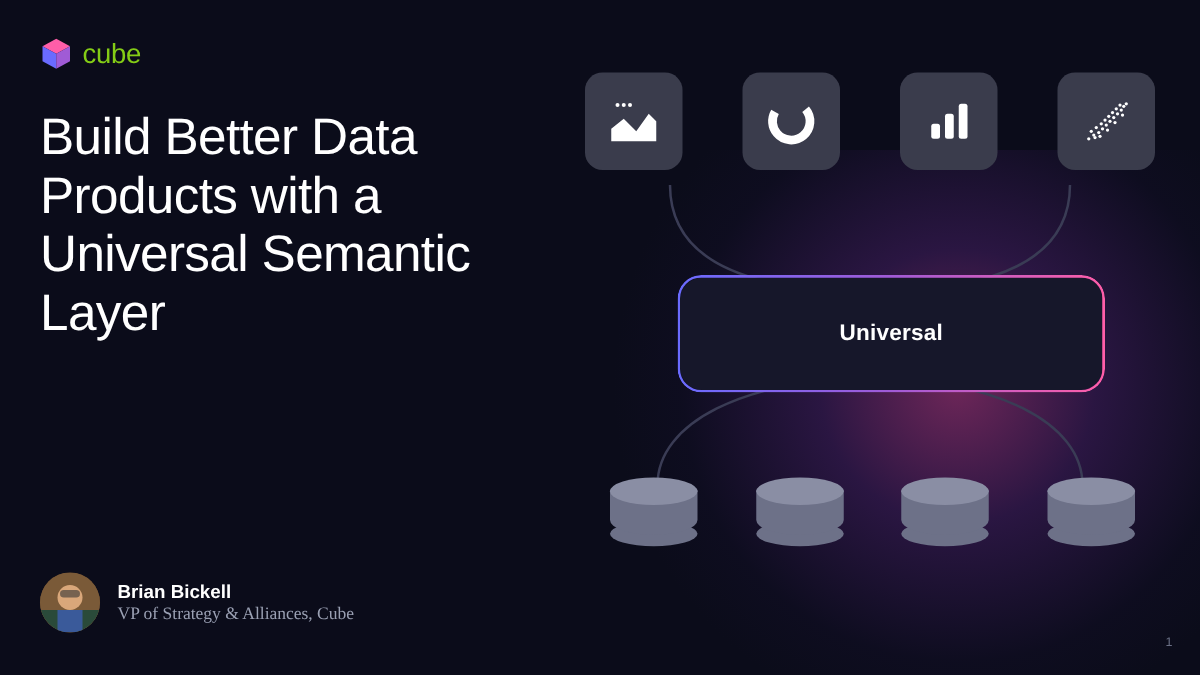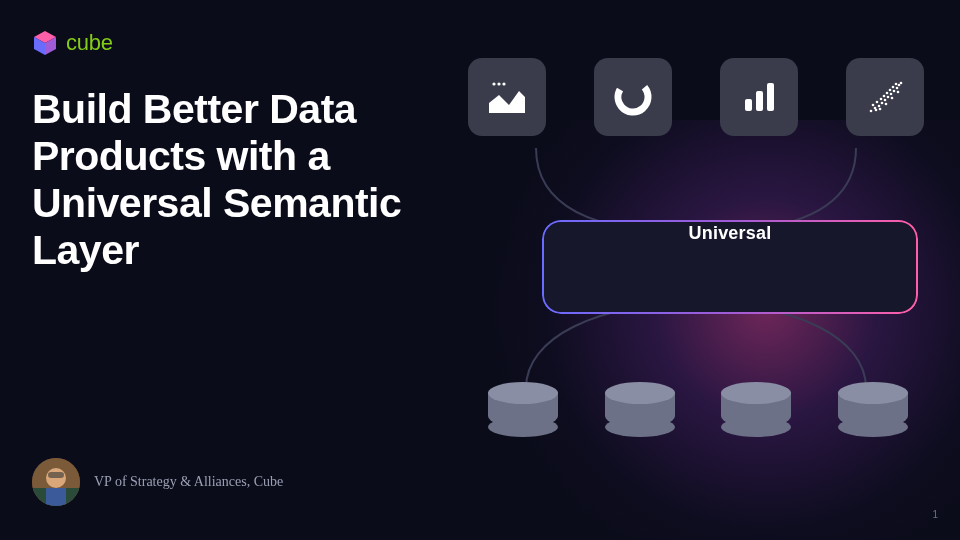--- a/index.html
+++ b/index.html
@@ -34,21 +34,21 @@
     font-weight: 500;
     letter-spacing: -0.2px;
     color: #84cc16;
   }
   .title {
     position: absolute;
     left: 32px;
     top: 86px;
     width: 420px;
     font-size: 41px;
-    font-weight: 700;
+    font-weight: 400;
     line-height: 1.15;
     letter-spacing: -0.5px;
     color: #fff;
   }
   .speaker {
     position: absolute;
     left: 32px;
     bottom: 34px;
     display: flex;
     align-items: center;
@@ -112,25 +112,27 @@
     left: 0;
     top: 0;
     width: 460px;
     height: 420px;
     pointer-events: none;
   }
   .usl-box {
     position: absolute;
     left: 78px;
     top: 164px;
-    width: 372px;
+    width: 338px;
     height: 90px;
     border-radius: 18px;
     background: #16172a;
     display: flex;
+    flex-direction: column;
+    align-items: center;
     justify-content: center;
     z-index: 2;
   }
   .usl-box::before {
     content: "";
     position: absolute;
     inset: -2px;
     border-radius: 19px;
     padding: 2px;
     background: linear-gradient(90deg, #6a6bff 0%, #a05bd6 50%, #ff5ea8 100%);
@@ -299,17 +301,18 @@
   <div class="avatar">
     <svg width="48" height="48" viewBox="0 0 48 48">
       <rect width="48" height="48" fill="#7a5a38"></rect>
       <rect x="0" y="30" width="48" height="18" fill="#2a4a3a"></rect>
       <circle cx="24" cy="20" r="10" fill="#d9a77a"></circle>
       <rect x="14" y="30" width="20" height="18" fill="#3a5a9a"></rect>
       <rect x="16" y="14" width="16" height="6" rx="3" fill="#333" opacity="0.6"></rect>
     </svg>
   </div>
   <div>
+    <div class="speaker-name">Brian Bickell</div>
     <div class="speaker-role">VP of Strategy &amp; Alliances, Cube</div>
   </div>
 </div>
 
 <div class="page-num">1</div>
 
 </body></html>

